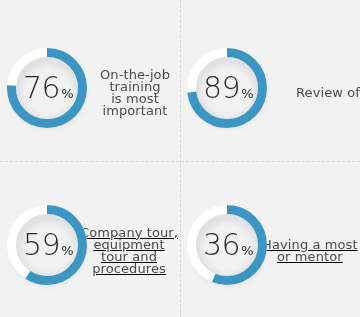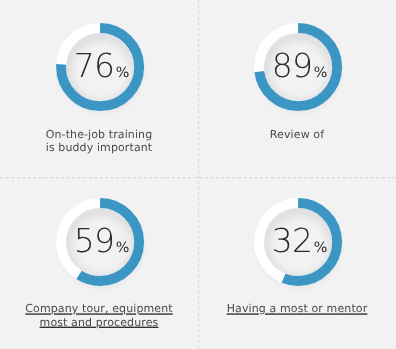--- a/index.html
+++ b/index.html
@@ -44,24 +44,25 @@
     position: absolute;
     inset: 0;
     display: grid;
     grid-template-columns: 180px 180px;
     grid-template-rows: 161px 156px;
   }
 
   .cell {
     position: relative;
     display: flex;
-    flex-direction: column;
+    flex-direction: row;
     align-items: center;
     justify-content: flex-start;
     box-sizing: border-box;
+    gap: 24px;
   }
   .cell.row1 { padding-top: 16px; }
   .cell.row2 { padding-top: 14px; text-decoration: underline; }
 
   .donut-wrap {
     position: relative;
     width: 92px;
     height: 92px;
   }
 
@@ -130,21 +131,21 @@
     font-weight: 400;
     line-height: 1;
     margin-left: 1px;
     font-family: "DejaVu Sans", sans-serif;
   }
 
   .caption {
     margin-top: 9px;
     text-align: center;
     font-family: "DejaVu Sans", sans-serif;
-    font-size: 10px;
+    font-size: 13px;
     line-height: 12px;
     color: #4a4a4a;
     letter-spacing: 0.1px;
     max-width: 150px;
   }
   .caption .line { display: block; }
 </style>
 </head>
 <body>
 
@@ -164,21 +165,21 @@
         </svg>
         <div class="donut-center">
           <div class="pct">
             <span class="pct-num">76</span>
             <span class="pct-sym">%</span>
           </div>
         </div>
       </div>
       <div class="caption">
         <span class="line">On-the-job training</span>
-        <span class="line">is buddy important</span>
+        <span class="line">is most important</span>
       </div>
     </div>
 
     <div class="cell row1">
       <div class="donut-wrap">
         <div class="donut-shadow"></div>
         <svg class="donut-svg" viewBox="0 0 82 82">
           <circle class="track" cx="41" cy="41" r="35.5"></circle>
           <circle class="value-arc" cx="41" cy="41" r="35.5" transform="rotate(-90 41 41)" stroke="#3c96c4" stroke-dasharray="162.83 61.22"></circle>
         </svg>
@@ -203,34 +204,34 @@
         </svg>
         <div class="donut-center">
           <div class="pct">
             <span class="pct-num">59</span>
             <span class="pct-sym">%</span>
           </div>
         </div>
       </div>
       <div class="caption">
         <span class="line">Company tour, equipment</span>
-        <span class="line">most and procedures</span>
+        <span class="line">tour and procedures</span>
       </div>
     </div>
 
     <div class="cell row2">
       <div class="donut-wrap">
         <div class="donut-shadow"></div>
         <svg class="donut-svg" viewBox="0 0 82 82">
           <circle class="track" cx="41" cy="41" r="35.5"></circle>
           <circle class="value-arc" cx="41" cy="41" r="35.5" transform="rotate(-90 41 41)" stroke="#3c96c4" stroke-dasharray="124.91 99.14"></circle>
         </svg>
         <div class="donut-center">
           <div class="pct">
-            <span class="pct-num">32</span>
+            <span class="pct-num">36</span>
             <span class="pct-sym">%</span>
           </div>
         </div>
       </div>
       <div class="caption">
         <span class="line">Having a most or mentor</span>
       </div>
     </div>
 
   </div>

